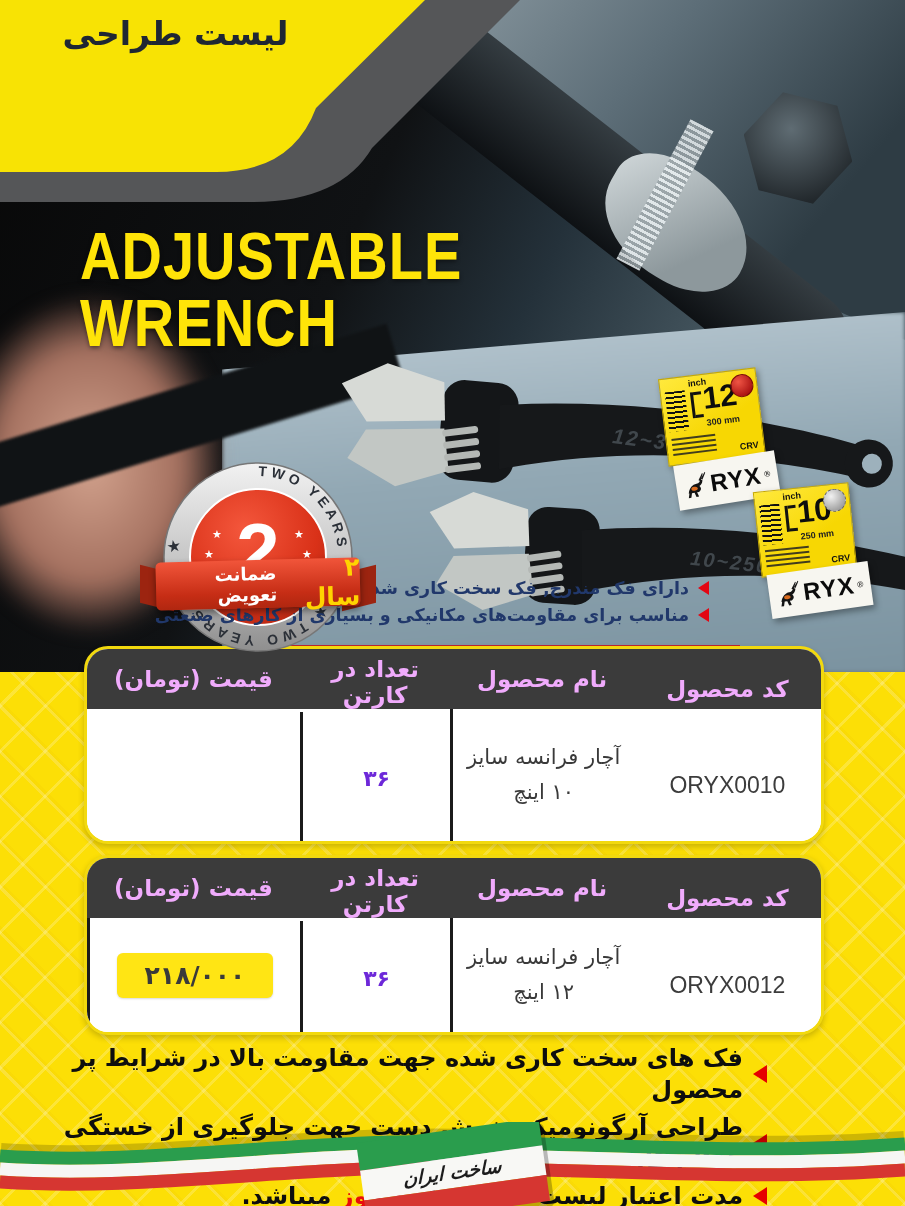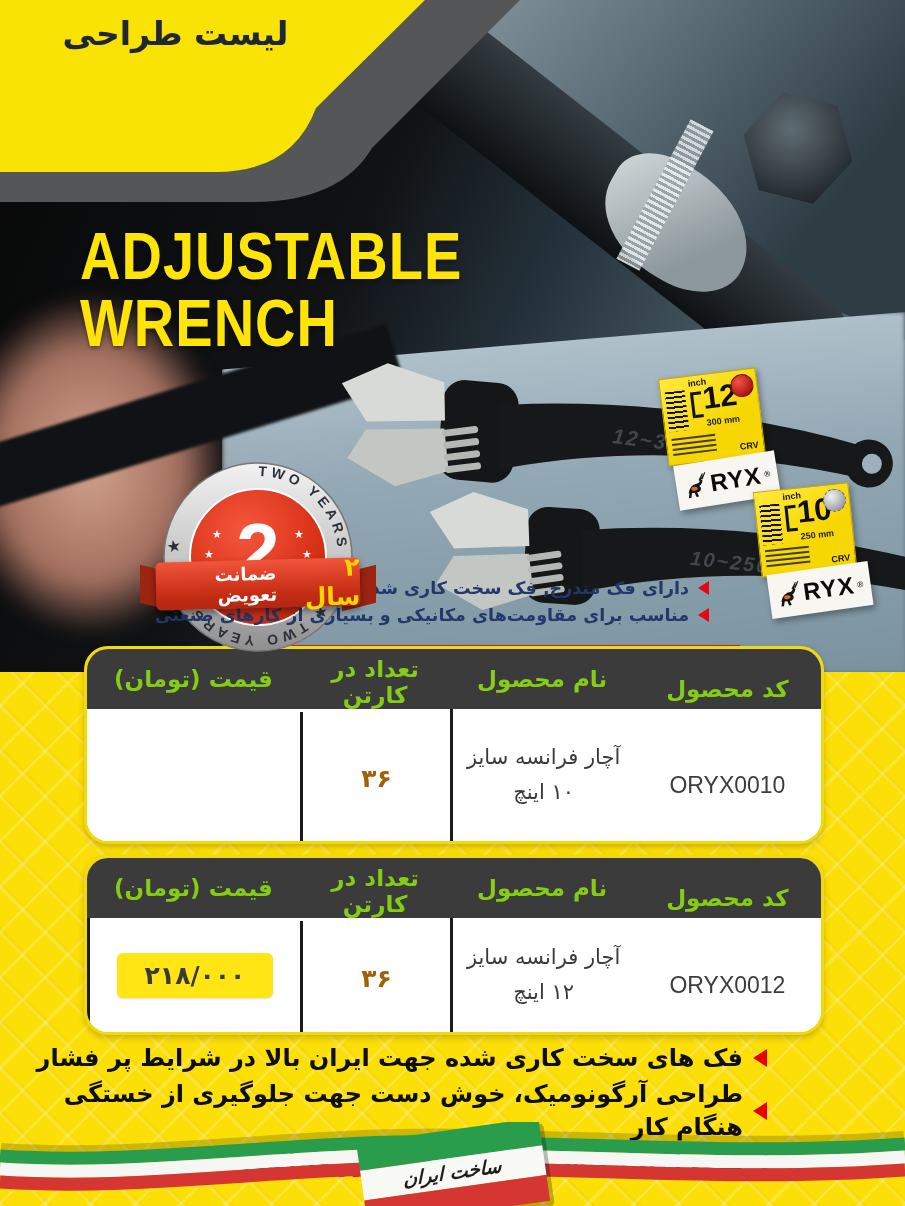--- a/index.html
+++ b/index.html
@@ -107,29 +107,29 @@
   .tri { width:0; height:0; border-top:7px solid rgba(0,0,0,0); border-bottom:7px solid rgba(0,0,0,0);
     border-right:11px solid #e30613; flex:0 0 auto; }
   .features .txt { font-size:17.5px; font-weight:bold; color:#21386b; }
 
   
   .ptable { position:absolute; left:84px; width:740px; z-index:5; direction:rtl;
     border:3px solid #f2d90e; border-radius:24px; overflow:hidden; background:#fff;
     box-shadow:0 3px 6px rgba(0,0,0,.2); }
   .ptable.t1 { top:646px; } .ptable.t2 { top:855px; }
   .t-head { display:flex; background:#3b3b3b; height:60px; align-items:center; }
-  .t-head .hcell { color:#84cc16; font-size:23px; font-weight:bold; text-align:center; }
+  .t-head .hcell { color:#f0abfc; font-size:23px; font-weight:bold; text-align:center; }
   .t-body { display:flex; background:#fff; align-items:center; }
   .t1 .t-body { height:132px; } .t2 .t-body { height:114px; }
   .c-code { width:25.5%;margin-top:20px; } .c-name { width:25%; } .c-qty { width:20.5%;margin-top:6px; } .c-price { width:29%; }
   .t-body .bcell { display:flex; align-items:center; justify-content:center; height:100%; text-align:center; }
   .t-body .bcell + .bcell { border-left:3px solid #1b1b1b; }
   .code-text { font-family:"Liberation Sans", sans-serif; font-size:23px; color:#3c3c3c; direction:ltr; }
   .name-text { font-size:21px; color:#3a3a3a; line-height:1.65; }
-  .qty-text { font-size:25px; font-weight:bold; color:#a16207; }
+  .qty-text { font-size:22px; font-weight:bold; color:#6d28d9; }
   .price-pill { background:#ffe514; border-radius:6px; padding:8px 28px; font-size:25px;
     font-weight:bold; color:#3a3a3a; box-shadow:0 1px 2px rgba(0,0,0,.15); }
 
   
   .notes { position:absolute; right:138px; top:1042px; z-index:5; direction:rtl; text-align:right; }
   .notes .row { display:flex; align-items:center; gap:10px; margin-bottom:4px; }
   .tri-lg { width:0; height:0; border-top:9px solid rgba(0,0,0,0); border-bottom:9px solid rgba(0,0,0,0);
     border-right:14px solid #e60000; flex:0 0 auto; }
   .notes .txt { font-size:24px; font-weight:bold; color:#0e0e0e; line-height:1.35; }
   .notes .hl { color:#e80c0c; }
@@ -350,21 +350,21 @@
       </div>
       <div class="bcell c-price">
         <span class="price-pill">۲۱۸/۰۰۰</span>
       </div>
     </div>
   </div>
 
   <div class="notes">
     <div class="row">
       <span class="tri-lg"></span>
-      <span class="txt">فک های سخت کاری شده جهت ایران بالا در شرایط پر فشار</span>
+      <span class="txt">فک های سخت کاری شده جهت مقاومت بالا در شرایط پر محصول</span>
     </div>
     <div class="row">
       <span class="tri-lg"></span>
       <span class="txt">طراحی آرگونومیک، خوش دست جهت جلوگیری از خستگی هنگام کار</span>
     </div>
     <div class="row">
       <span class="tri-lg"></span>
       <span class="txt"><span>مدت اعتبار لیست قیمت ها </span><span class="hl">۱۰ روز</span><span> میباشد.</span></span>
     </div>
   </div>

